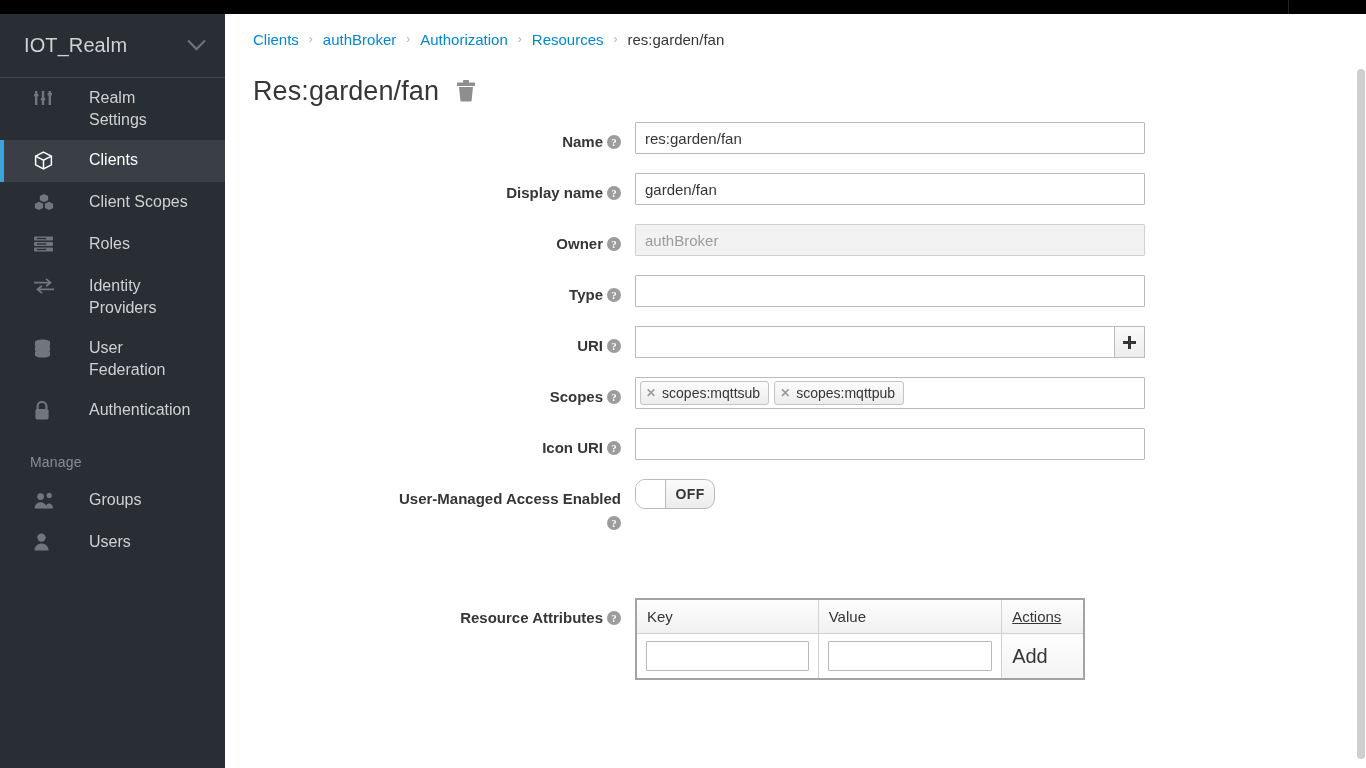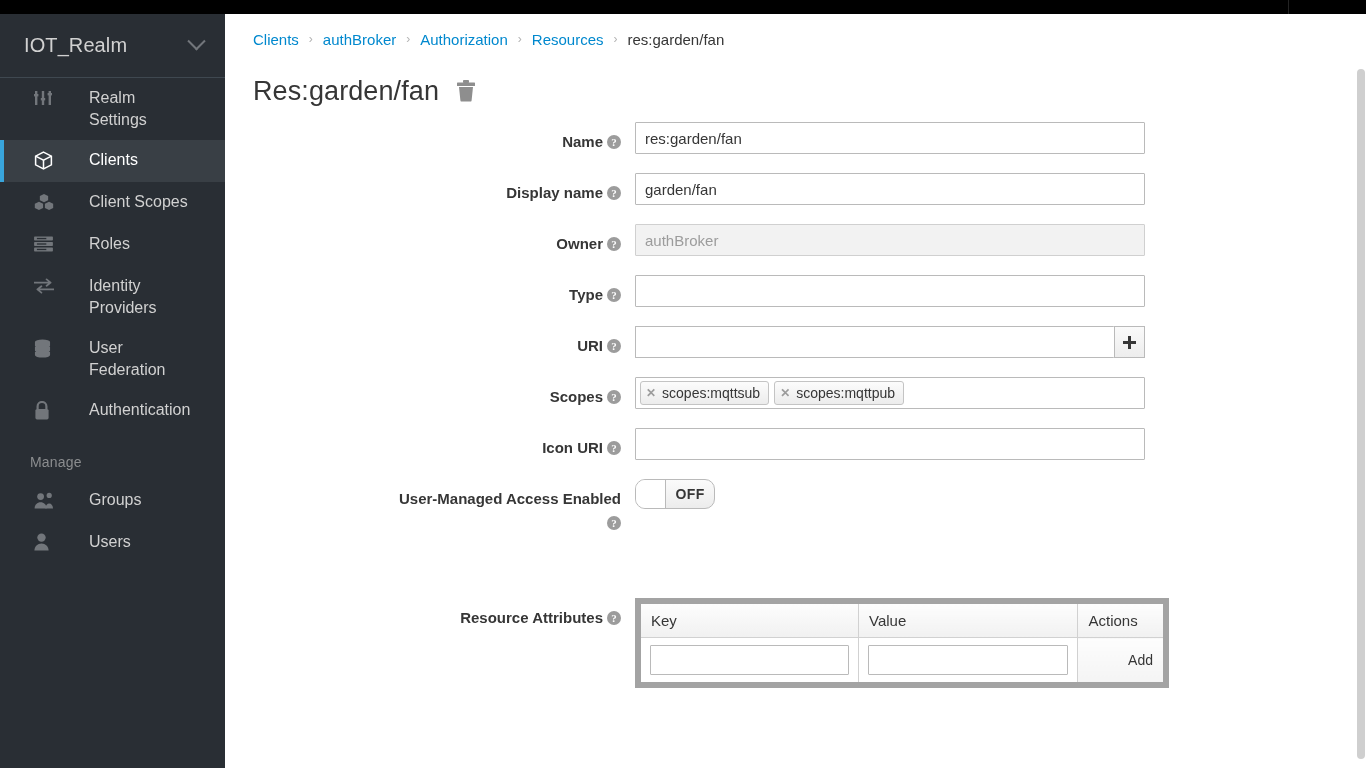--- a/index.html
+++ b/index.html
@@ -250,62 +250,62 @@
   .toggle .tlabel {
     flex: 1;
     display: flex; align-items: center; justify-content: center;
     font-size: 14px; font-weight: bold; color: #363636;
     letter-spacing: .4px;
   }
 
   
   .attr-wrap { width: 510px; }
   table.attrs {
-    width: 534px;
+    width: 450px;
     border-collapse: collapse;
-    border: 6px solid #a3a3a3;
+    border: 2px solid #a3a3a3;
     background: #fdba74;
   }
   table.attrs th {
     background: linear-gradient(to bottom,#fdfdfd,#f1f1f1);
     border: 1px solid #d1d1d1;
     font-size: 15px;
     font-weight: normal;
     color: #363636;
     text-align: left;
     padding: 8px 10px;
     height: 32px;
   }
   table.attrs td {
     border: 1px solid #d1d1d1;
     padding: 7px 9px;
     vertical-align: middle;
     background: #fff;
   }
   table.attrs td.actions {
-    text-align: right;
+    text-align: left;
     background: linear-gradient(to bottom,#fdfdfd,#f4f4f4);
-    font-size: 14px;
+    font-size: 20px;
     color: #363636;
     cursor: pointer;
     padding: 7px 10px;
   }
   .cellinp {
     width: 100%; height: 30px;
     border: 1px solid #bababa;
     border-radius: 1px;
     padding: 0 8px;
     font-size: 15px;
     font-family: "Liberation Sans", sans-serif;
     outline: none;
     background: #fff;
   }
   .col-key   { width: 213px; }
   .col-value { width: 212px; }
-  .col-act   { width: 85px; }
+  .col-act   { width: 85px; text-decoration: underline; }
 
   
   #scrollbar {
     position: absolute;
     top: 55px; right: 1px;
     width: 8px; height: 700px;
     background: transparent;
   }
   #scroll-thumb {
     position: absolute;

